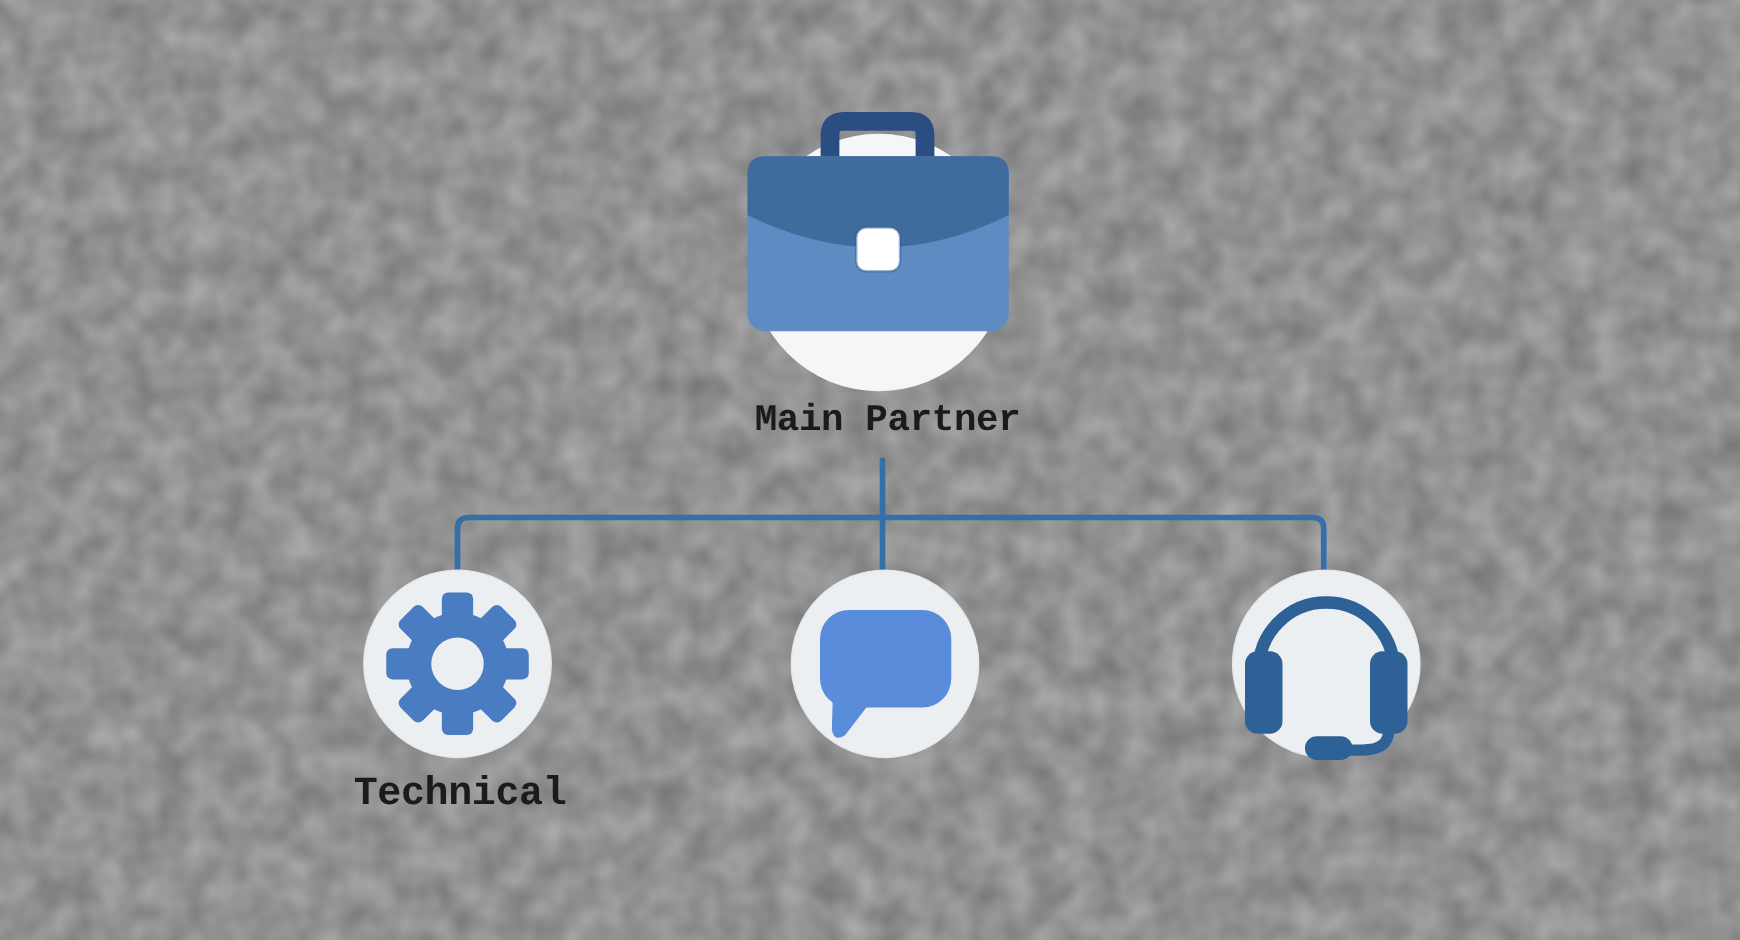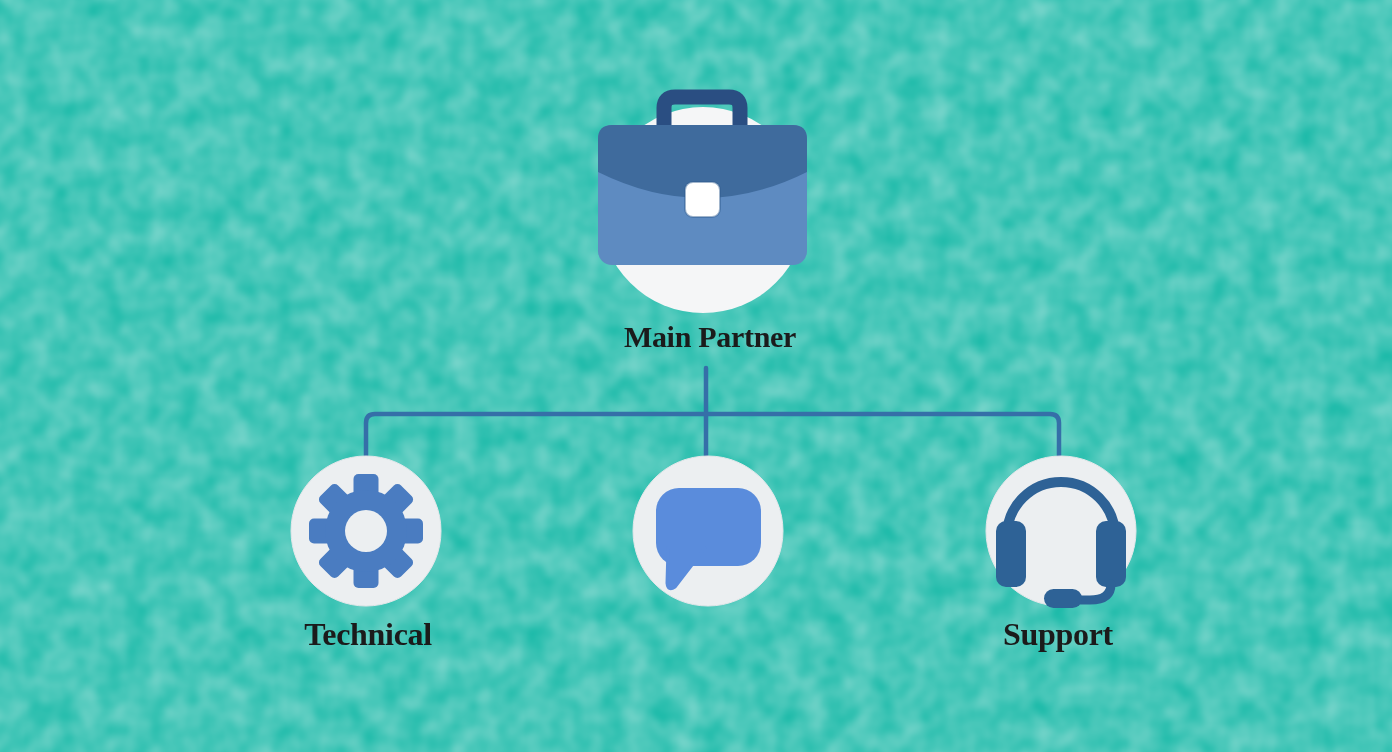--- a/index.html
+++ b/index.html
@@ -5,22 +5,22 @@
   html, body {
     margin: 0;
     padding: 0;
     background: #ffffff;
   }
   .canvas {
     position: relative;
     width: 1392px;
     height: 752px;
     overflow: hidden;
-    background: #14b8a6;
-    font-family: Liberation Serif, serif;
+    background: #737373;
+    font-family: Liberation Mono, monospace;
   }
   .diagram-svg {
     position: absolute;
     left: 0;
     top: 0;
   }
   .node-label {
     position: absolute;
     text-align: center;
     font-weight: 600;
@@ -102,15 +102,14 @@
       <path d="M1111 584 Q1111 600 1090 600 H1072" fill="none" stroke-width="9" stroke-linecap="round" stroke="#2E6296"></path>
       <rect x="1044" y="589" width="38" height="19" rx="9.5" fill="#2E6296"></rect>
     </g>
   </svg>
 
   <div class="node-label root-label">Main Partner</div>
 
   <div class="node-label child-label c0">Technical</div>
 
 
-  <div class="node-label child-label c2">Support</div>
 
 </div>
 
 </body></html>

